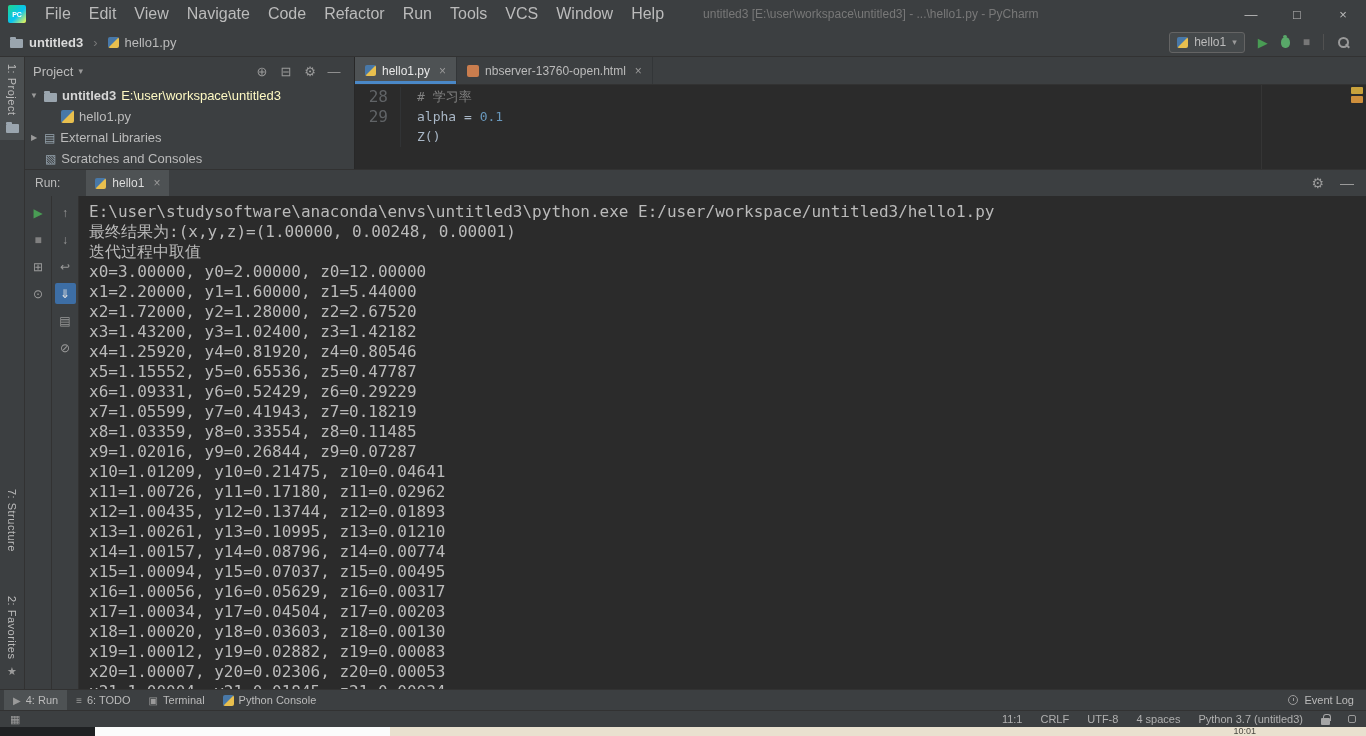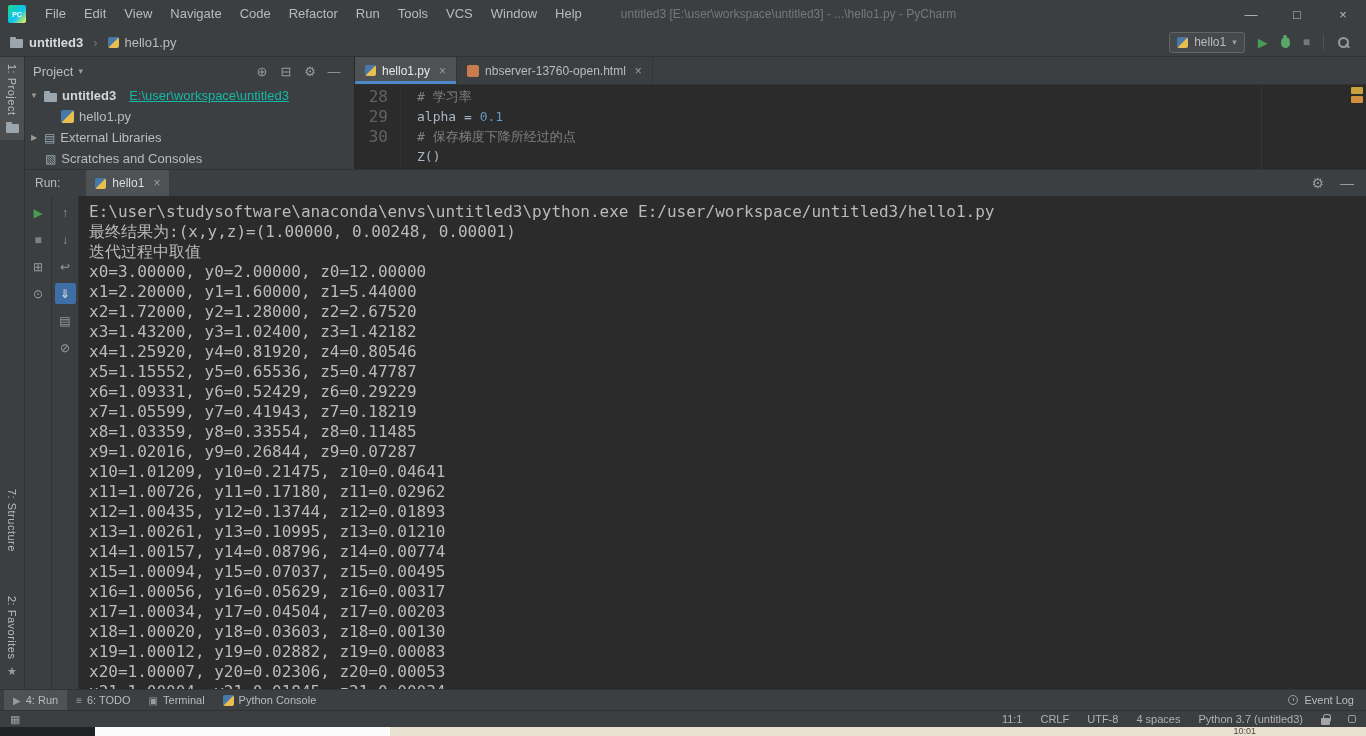--- a/index.html
+++ b/index.html
@@ -6,21 +6,21 @@
   html,body { width:1366px; height:736px; overflow:hidden; }
   body { font-family:"Liberation Sans", sans-serif; background:#2b2b2b; color:#bbbbbb; }
   .window { position:relative; width:1366px; height:736px; display:flex; flex-direction:column; background:#3c3f41; }
 
   
   .titlebar { flex:0 0 28px; background:#3c3f41; display:flex; align-items:center; }
   .logo { width:18px; height:18px; margin:0 10px 0 8px; border-radius:2px;
           background:linear-gradient(135deg,#21d789 0%,#07c3f2 55%,#fcf84a 100%);
           display:flex; align-items:center; justify-content:center;
           font-size:7px; font-weight:bold; color:#fff; }
-  .menu-item { padding:0 9px; font-size:13px; color:#bbb; line-height:28px; }
+  .menu-item { padding:0 9px; font-size:16px; color:#bbb; line-height:28px; }
   .win-title { margin-left:30px; font-size:12px; color:#787878; white-space:nowrap; }
   .window-controls { margin-left:auto; display:flex; }
   .win-btn { width:46px; height:28px; display:flex; align-items:center; justify-content:center; font-size:13px; color:#bbb; }
 
   
   .navbar { flex:0 0 29px; background:#3c3f41; border-bottom:1px solid #323232; display:flex; align-items:center; padding-left:10px; }
   .crumb { display:flex; align-items:center; gap:6px; font-size:13px; }
   .crumb-sep { color:#787878; margin:0 4px; }
   .bold-white { color:#dadada; font-weight:bold; }
   .nav-right { margin-left:auto; display:flex; align-items:center; gap:13px; padding-right:16px; }
@@ -64,21 +64,21 @@
   
   .project-panel { flex:0 0 330px; background:#3c3f41; border-right:1px solid #282828; display:flex; flex-direction:column; overflow:hidden; }
   .pp-header { flex:0 0 28px; display:flex; align-items:center; gap:5px; padding:0 8px; font-size:13px; color:#bbb; }
   .pp-spacer { flex:1; }
   .pp-icon { width:24px; text-align:center; color:#9a9a9a; font-size:13px; }
   .tree { flex:1; overflow:hidden; font-size:13px; }
   .tree-row { height:21px; display:flex; align-items:center; gap:5px; white-space:nowrap; }
   .expander { font-size:8px; color:#9a9a9a; width:10px; text-align:center; }
   .tlabel { color:#bbb; }
   .tlabel.bold { color:#d5d5d5; font-weight:bold; }
-  .tsuffix { color:#14b8a6; margin-left:8px;text-decoration:underline; }
+  .tsuffix { color:#fef9c3; margin-left:0; }
 
   
   .editor { flex:1; display:flex; flex-direction:column; background:#2b2b2b; min-width:0; }
   .tabs { flex:0 0 28px; background:#3c3f41; display:flex; align-items:stretch; border-bottom:1px solid #323232; }
   .tab { display:flex; align-items:center; gap:6px; padding:0 10px; font-size:12px; color:#bbb; border-right:1px solid #333638; }
   .tab.active { background:#4e5254; color:#e8e8e8; box-shadow:inset 0 -3px 0 var(--accent,#4a88c7); }
   .tab-close { color:#9a9a9a; font-size:12px; margin-left:3px; }
   .editor-body { position:relative; flex:1; font-family:"DejaVu Sans Mono",monospace; font-size:13px; overflow:hidden; padding-top:2px; }
   .eline { display:flex; height:20px; line-height:20px; }
   .gutter { flex:0 0 46px; width:46px; text-align:right; padding-right:12px; color:#606366; font-size:16px; border-right:1px solid #313335; }
@@ -239,24 +239,20 @@
             <div id="elines">
                 <div class="eline">
                   <span class="gutter">28</span>
                   <span class="code"><span class="tok-comment"># 学习率</span></span>
                 </div>
                 <div class="eline">
                   <span class="gutter">29</span>
                   <span class="code"><span class="tok-plain">alpha = </span><span class="tok-number">0.1</span></span>
                 </div>
                 <div class="eline">
-                  <span class="gutter">30</span>
-                  <span class="code"><span class="tok-comment"># 保存梯度下降所经过的点</span></span>
-                </div>
-                <div class="eline">
                   <span class="gutter"></span>
                   <span class="code"><span class="tok-plain">Z()</span></span>
                 </div>
               </div>
             <div class="margin-guide"></div>
             <div class="stripe-marks" id="stripe-marks">
                 <div class="stripe-mark" style="background: rgb(201, 162, 60);"></div>
                 <div class="stripe-mark" style="background: rgb(207, 143, 60);"></div>
               </div>
           </div>

